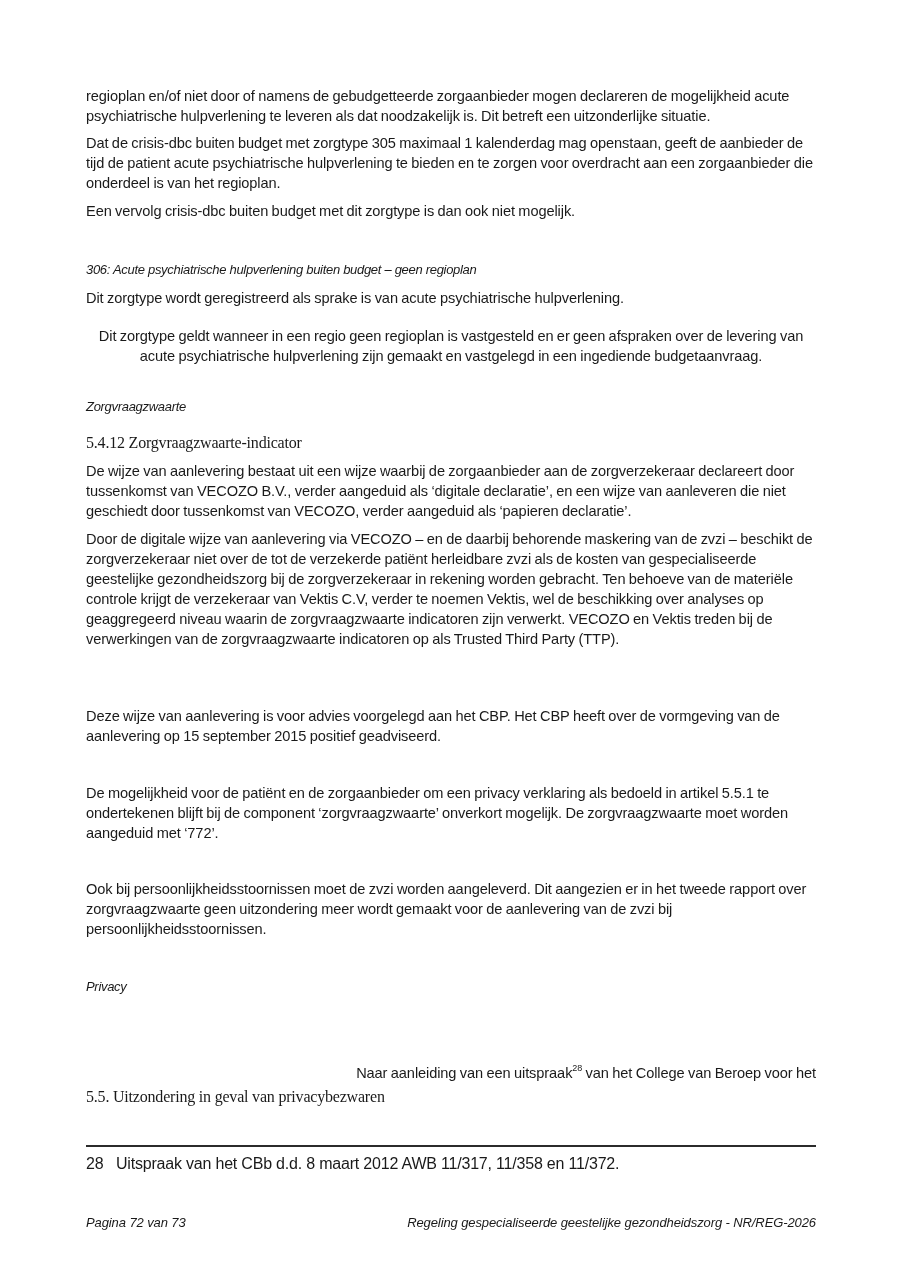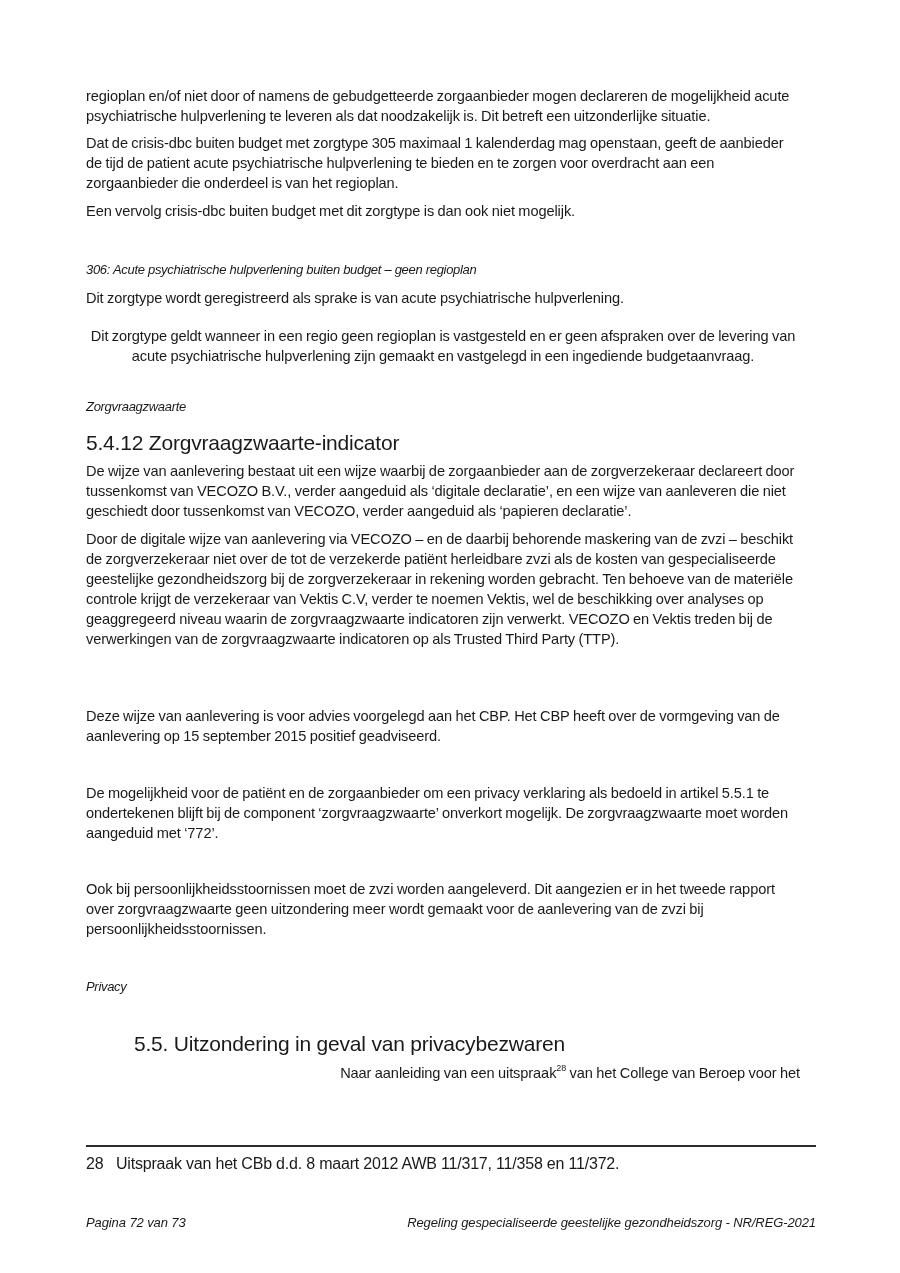--- a/index.html
+++ b/index.html
@@ -5,23 +5,23 @@
     * { margin: 0; padding: 0; box-sizing: border-box; }
     html, body { width: 900px; height: 1273px; background: #ffffff; }
     body {
       position: relative;
       font-family: "Liberation Sans", "DejaVu Sans", sans-serif;
       color: #1a1a1a;
       font-size: 14.6px;
       line-height: 20px;
       overflow: hidden;
     }
-    p.body { margin: 0 16px 9px 0; letter-spacing: -0.1px; word-spacing: -0.5px; }
+    p.body { margin: 0 0 9px 0; letter-spacing: -0.1px; word-spacing: -0.5px; }
     .italic-heading { font-style: italic; font-size: 13px; letter-spacing: -0.3px; }
-    .section-heading { font-size: 21px; letter-spacing: -0.2px; }
+    .section-heading { font-size: 16px; letter-spacing: -0.2px; font-family: Liberation Serif, serif; }
     .abs { position: absolute; left: 86px; width: 730px; }
     sup { font-size: 9px; line-height: 0; vertical-align: super; position: relative; top: -1px; }
     .footnote-rule { position: absolute; left: 86px; top: 1145px; width: 730px; height: 2px; background: #2b2b2b; }
     .footnote { position: absolute; left: 86px; top: 1154px; font-size: 16px; letter-spacing: -0.2px; }
     .footnote .num { display: inline-block; width: 30px; }
     .footer { position: absolute; left: 86px; top: 1213px; width: 730px; font-size: 13px; display: flex; justify-content: space-between; letter-spacing: -0.1px; font-style: italic; }
   </style>
 </head>
 <body>
 
@@ -59,29 +59,29 @@
 </div>
 <div class="abs" style="top:783px;">
   <p class="body">De mogelijkheid voor de patiënt en de zorgaanbieder om een privacy verklaring als bedoeld in artikel 5.5.1 te ondertekenen blijft bij de component ‘zorgvraagzwaarte’ onverkort mogelijk. De zorgvraagzwaarte moet worden aangeduid met ‘772’.</p>
 </div>
 <div class="abs" style="top:879px;">
   <p class="body">Ook bij persoonlijkheidsstoornissen moet de zvzi worden aangeleverd. Dit aangezien er in het tweede rapport over zorgvraagzwaarte geen uitzondering meer wordt gemaakt voor de aanlevering van de zvzi bij persoonlijkheidsstoornissen.</p>
 </div>
 
 <div class="abs italic-heading" style="top:977px;">Privacy</div>
 
-<div class="abs section-heading" style="top:1034px;margin-left:48px;">5.5. Uitzondering in geval van privacybezwaren</div>
+<div class="abs section-heading" style="top:1087px;">5.5. Uitzondering in geval van privacybezwaren</div>
 
 <div class="abs" style="top:1063px;text-align:right;">
   <p class="body">
     <span>Naar aanleiding van een uitspraak</span><sup>28</sup><span> van het College van Beroep voor het</span>
   </p>
 </div>
 
 <div class="footnote-rule"></div>
 <div class="footnote">
   <span class="num">28</span><span>Uitspraak van het CBb d.d. 8 maart 2012 AWB 11/317, 11/358 en 11/372.</span>
 </div>
 
 <div class="footer">
   <span>Pagina 72 van 73</span>
-  <span>Regeling gespecialiseerde geestelijke gezondheidszorg - NR/REG-2021</span>
+  <span>Regeling gespecialiseerde geestelijke gezondheidszorg - NR/REG-2026</span>
 </div>
 
 </body></html>

